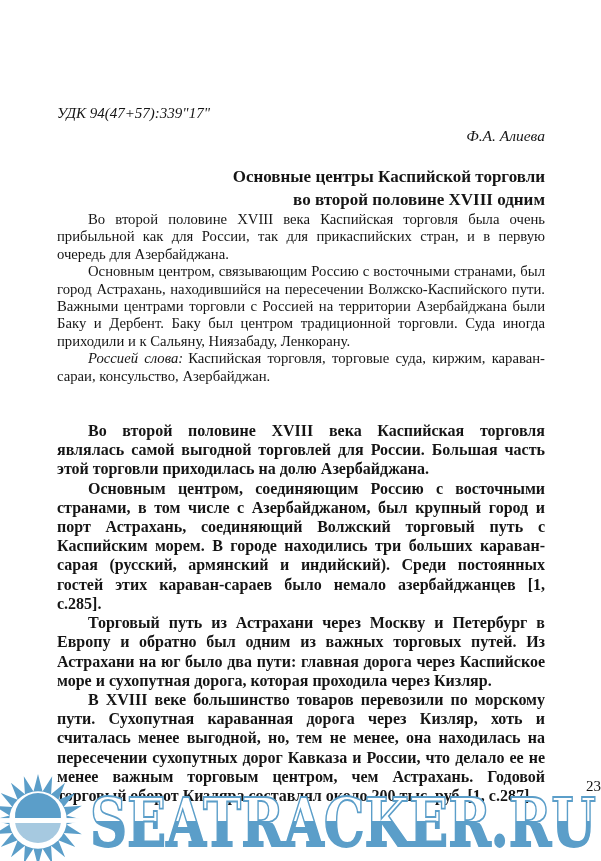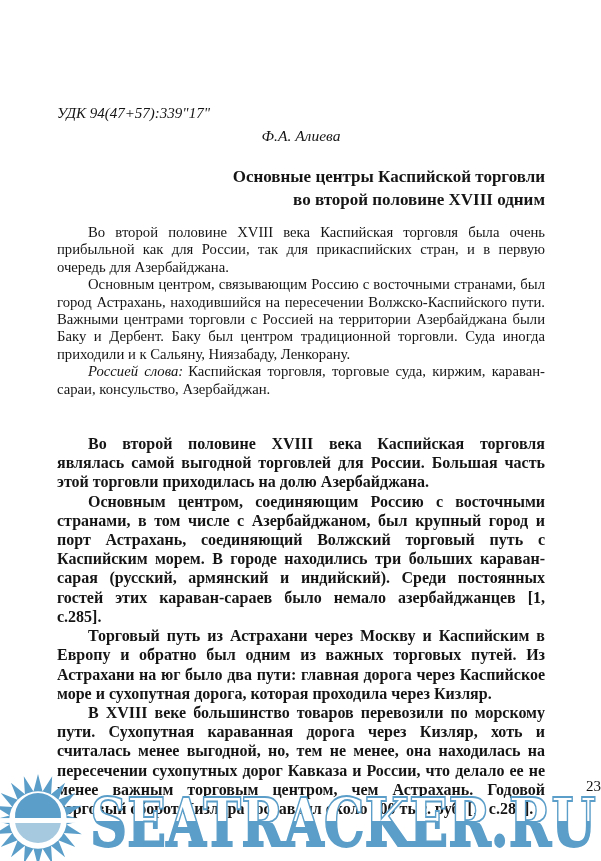--- a/index.html
+++ b/index.html
@@ -24,31 +24,31 @@
   }
   .udc {
     font-style: italic;
     font-size: 15px;
     line-height: 19px;
   }
   .author {
     font-style: italic;
     font-size: 15.5px;
     line-height: 19px;
-    text-align: center;
+    text-align: right;
     margin-top: 3px;
   }
   .title {
     font-weight: bold;
     font-size: 17px;
     line-height: 23px;
     text-align: right;
     margin-top: 20px;
   }
-  .abstract { margin-top: 13px; }
+  .abstract { }
   .abstract p, .keywords {
     font-size: 14.7px;
     line-height: 17.4px;
     text-align: justify;
     text-indent: 31px;
     margin: 0;
   }
   .keywords { margin-top: 8px; }
   .kw-label { font-style: italic; }
   .kw-text { margin-left: 5px; }
@@ -100,21 +100,21 @@
 
     <div class="abstract">
       <p>Во второй половине XVIII века Каспийская торговля была очень прибыльной как для России, так для прикаспийских стран, и в первую очередь для Азербайджана.</p>
       <p>Основным центром, связывающим Россию с восточными странами, был город Астрахань, находившийся на пересечении Волжско-Каспийского пути. Важными центрами торговли с Россией на территории Азербайджана были Баку и Дербент. Баку был центром традиционной торговли. Суда иногда приходили и к Сальяну, Ниязабаду, Ленкорану.</p>
       <p class="keywords"><span class="kw-label">Россией слова:</span><span class="kw-text">Каспийская торговля, торговые суда, киржим, караван-сараи, консульство, Азербайджан.</span></p>
     </div>
 
     <div class="main-text">
       <p>Во второй половине XVIII века Каспийская торговля являлась самой выгодной торговлей для России. Большая часть этой торговли приходилась на долю Азербайджана.</p>
       <p>Основным центром, соединяющим Россию с восточными странами, в том числе с Азербайджаном, был крупный город и порт Астрахань, соединяющий Волжский торговый путь с Каспийским морем. В городе находились три больших караван-сарая (русский, армянский и индийский). Среди постоянных гостей этих караван-сараев было немало азербайджанцев [1, с.285].</p>
-      <p>Торговый путь из Астрахани через Москву и Каспийским в Европу и обратно был одним из важных торговых путей. Из Астрахани на юг было два пути: главная дорога через Каспийское море и сухопутная дорога, которая проходила через Кизляр.</p>
+      <p>Торговый путь из Астрахани через Москву и Петербург в Европу и обратно был одним из важных торговых путей. Из Астрахани на юг было два пути: главная дорога через Каспийское море и сухопутная дорога, которая проходила через Кизляр.</p>
       <p>В XVIII веке большинство товаров перевозили по морскому пути. Сухопутная караванная дорога через Кизляр, хоть и считалась менее выгодной, но, тем не менее, она находилась на пересечении сухопутных дорог Кавказа и России, что делало ее не менее важным торговым центром, чем Астрахань. Годовой торговый оборот Кизляра составлял около 200 тыс. руб. [1, с.287].</p>
     </div>
   </div>
 
   <div class="page-number">23</div>
 
   <div class="watermark">
 
     <svg class="sun-logo" width="96" height="96" viewBox="0 0 100 100">
       <polygon fill="#5b9ec9" points="50,2 54.7,20.4 64.8,4.4 63.6,23.3 78.2,11.2 71.2,28.8 88.8,21.8 76.7,36.4 95.6,35.2 79.6,45.3 98,50 79.6,54.7 95.6,64.8 76.7,63.6 88.8,78.2 71.2,71.2 78.2,88.8 63.6,76.7 64.8,95.6 54.7,79.6 50,98 45.3,79.6 35.2,95.6 36.4,76.7 21.8,88.8 28.8,71.2 11.2,78.2 23.3,63.6 4.4,64.8 20.4,54.7 2,50 20.4,45.3 4.4,35.2 23.3,36.4 11.2,21.8 28.8,28.8 21.8,11.2 36.4,23.3 35.2,4.4 45.3,20.4"></polygon>

